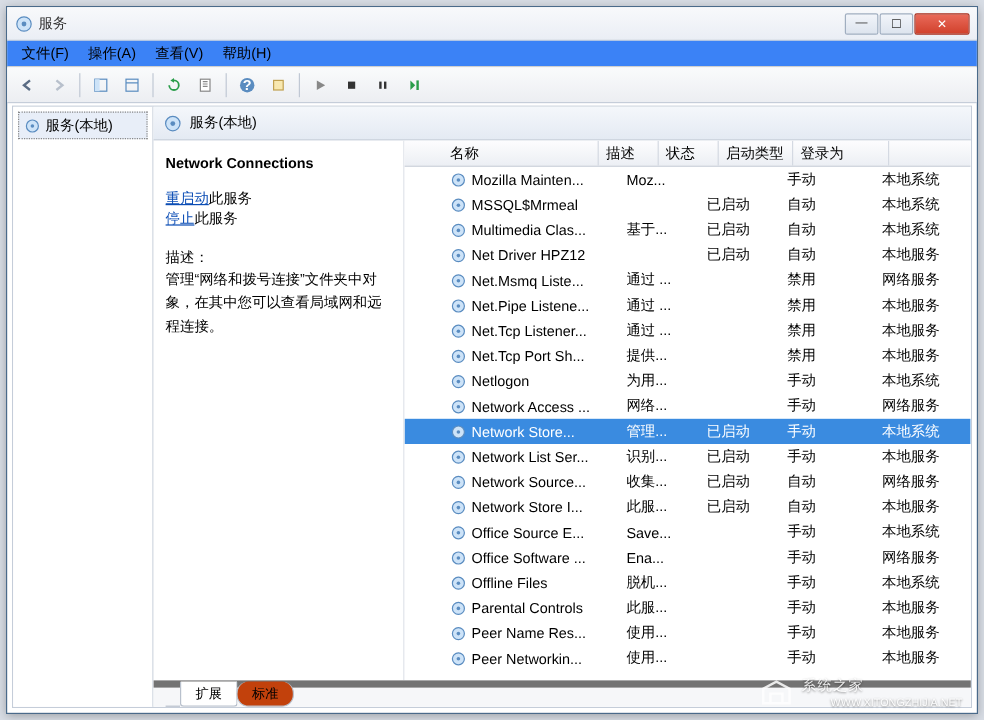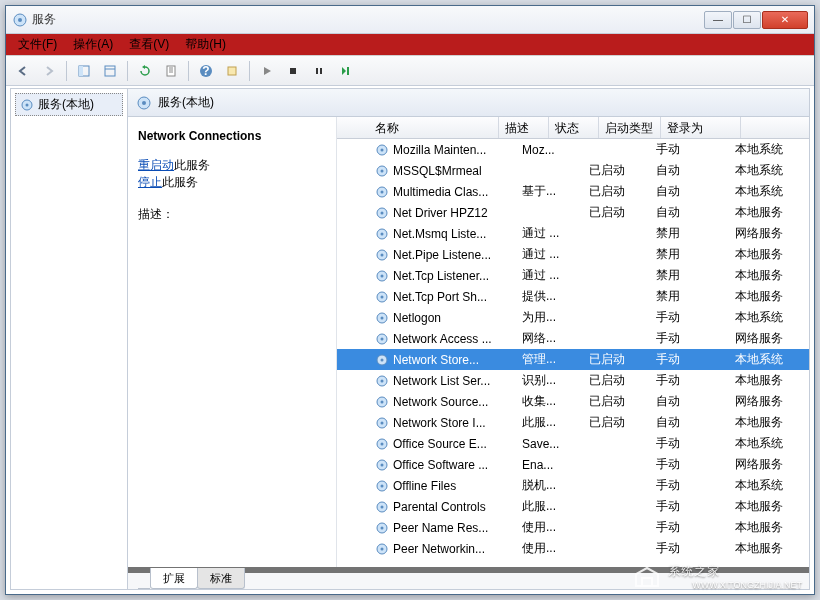--- a/index.html
+++ b/index.html
@@ -7,21 +7,21 @@
 
 .window { position: absolute; top: 5px; left: 5px; right: 5px; bottom: 5px; background: #fff; border: 1px solid #4a6a8a; box-shadow: 0 2px 8px rgba(0,0,0,.3); }
 
 .titlebar { height: 28px; background: linear-gradient(#f8f9fb, #eaeef5); border-bottom: 1px solid #c5cdd9; display: flex; align-items: center; padding: 0 6px; }
 .titlebar .icon { width: 16px; height: 16px; margin-right: 4px; }
 .titlebar .title { flex: 1; color: #333; }
 .titlebar .winbtns { display: flex; gap: 1px; }
 .winbtn { width: 28px; height: 18px; background: linear-gradient(#f2f5fa,#dde4ee); border: 1px solid #a0aec0; border-radius: 2px; display: flex; align-items: center; justify-content: center; font-size: 10px; color: #333; cursor: default; }
 .winbtn.close { background: linear-gradient(#e96a5a,#d1412c); color: #fff; width: 46px; border-color: #a82e1d; }
 
-.menubar { height: 22px; background: #b91c1c; border-bottom: 1px solid #d0d0d0; display: flex; align-items: center; padding: 0 4px; }
+.menubar { height: 22px; background: #3b82f6; border-bottom: 1px solid #d0d0d0; display: flex; align-items: center; padding: 0 4px; }
 .menuitem { padding: 2px 8px; cursor: default; }
 
 .toolbar { height: 30px; background: linear-gradient(#fafbfc,#eceef2); border-bottom: 1px solid #c5cdd9; display: flex; align-items: center; padding: 0 6px; gap: 4px; }
 .tbtn { width: 22px; height: 22px; display: flex; align-items: center; justify-content: center; border: 1px solid transparent; border-radius: 2px; }
 .tsep { width: 1px; height: 20px; background: #c0c8d4; margin: 0 2px; }
 
 .content { position: absolute; top: 82px; left: 4px; right: 4px; bottom: 4px; display: flex; border: 1px solid #c5cdd9; }
 .leftpane { width: 128px; background: #fff; border-right: 1px solid #c5cdd9; padding: 4px; }
 .treeitem { display: flex; align-items: center; gap: 4px; padding: 2px 4px; background: #e8eef8; border: 1px dotted #888; }
 .treeitem .gear { width: 14px; height: 14px; }
@@ -48,21 +48,21 @@
 .gear-small { width: 14px; height: 14px; flex-shrink: 0; }
 
 .c-name { width: 130px; margin-left: 32px; }
 .c-desc { width: 50px; }
 .c-stat { width: 50px; }
 .c-start { width: 62px; }
 .c-logon { width: 80px; }
 
 .tabs { height: 22px; display: flex; align-items: flex-end; border-top: 6px solid #737373; padding-left: 10px; background: #f6f7f9; }
 .tab { padding: 3px 12px 2px; border: 1px solid #b8c0cc; border-top: none; background: #fff; margin-right: -1px; border-radius: 0 0 3px 3px; font-size: 11px; }
-.tab.inactive { background: #e5e5e5; }
+.tab.inactive { background: #c2410c; border-radius: 10px; }
 
 .watermark { position: absolute; right: 18px; bottom: 10px; color: #fff; opacity: .85; font-size: 16px; text-shadow: 0 1px 2px rgba(0,0,0,.6); letter-spacing: 1px; display: flex; align-items: center; gap: 6px; }
 .watermark .sub { font-size: 9px; letter-spacing: 0; display: block; margin-left: 24px; }
 
 svg { display: block; }
 </style>
 </head>
 <body>
 
 <div class="window">
@@ -188,20 +188,21 @@
 
       <div class="panebody">
         <div class="detailcol">
           <div class="svcname">Network Connections</div>
           <div class="links">
             <div><span class="link">重启动</span><span>此服务</span></div>
             <div><span class="link">停止</span><span>此服务</span></div>
           </div>
           <div class="desc">
             <div>描述：</div>
+            <div>管理“网络和拨号连接”文件夹中对象，在其中您可以查看局域网和远程连接。</div>
           </div>
         </div>
 
         <div class="listcol">
           <div class="listhdr">
             <div class="col c-name">名称</div>
             <div class="col c-desc">描述</div>
             <div class="col c-stat">状态</div>
             <div class="col c-start">启动类型</div>
             <div class="col c-logon">登录为</div>

